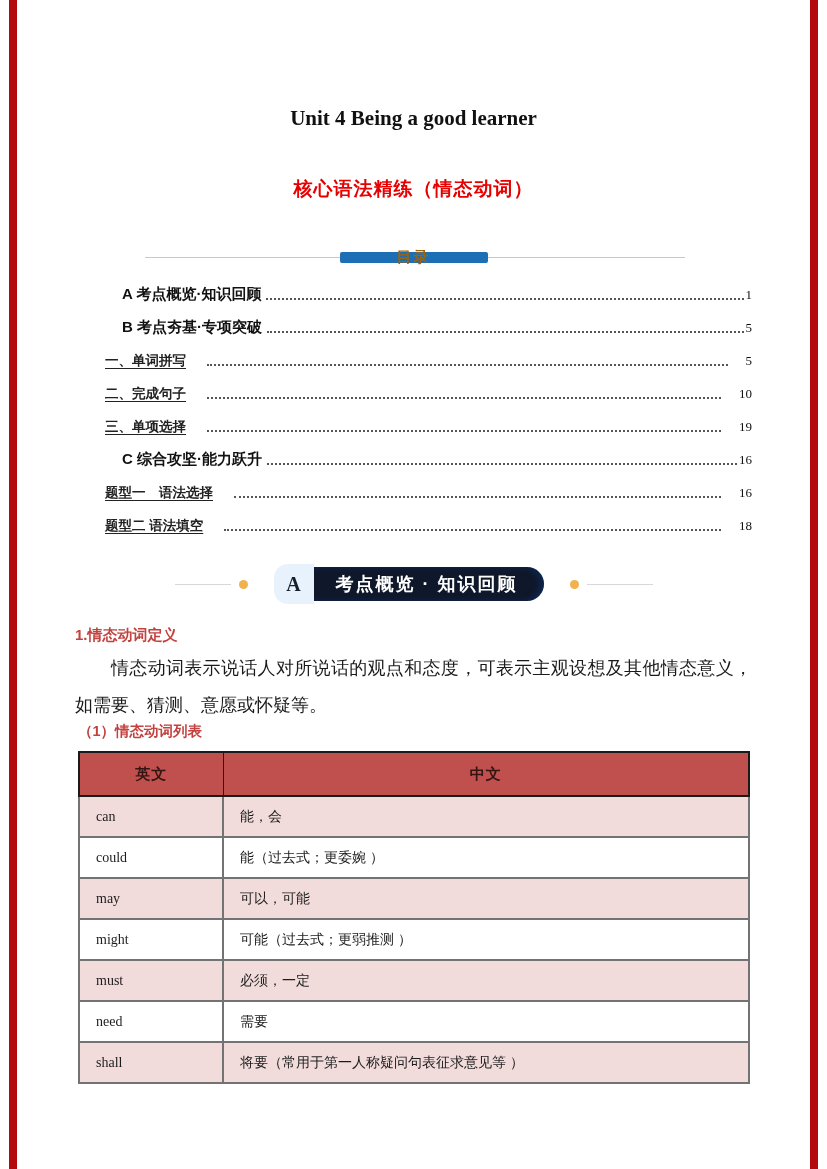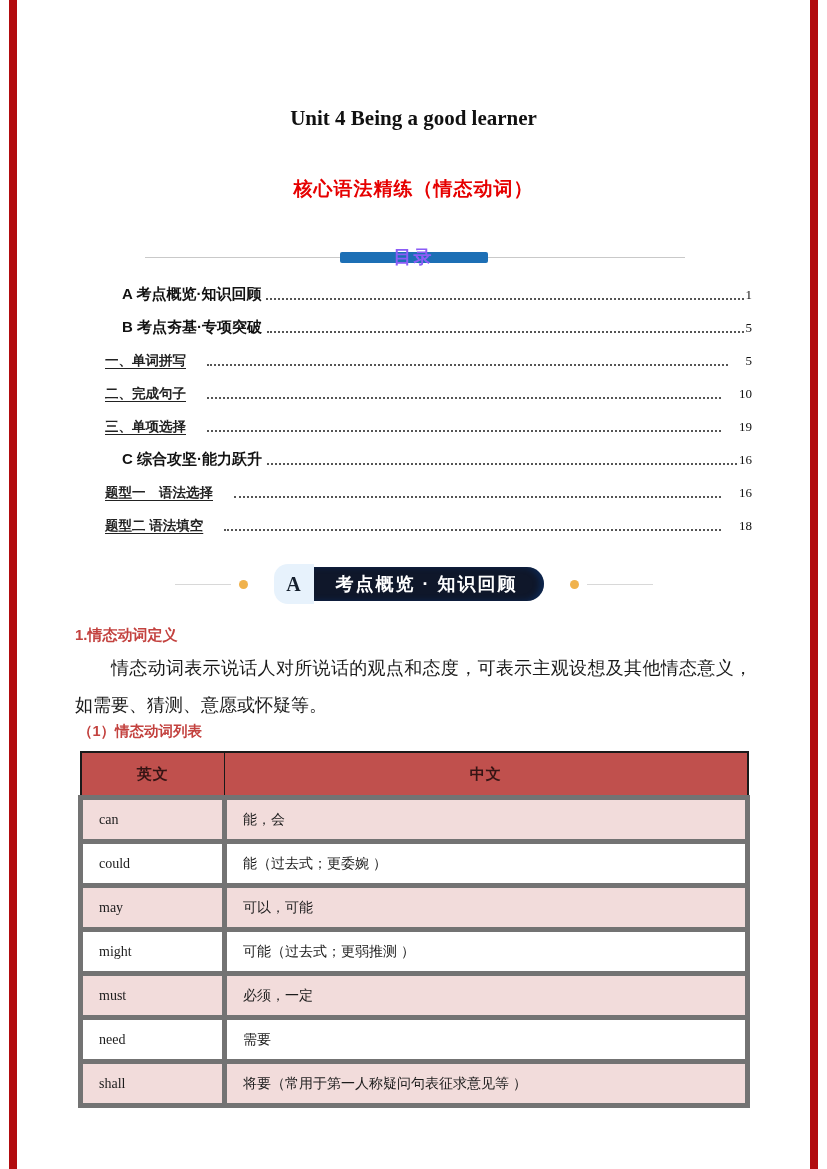--- a/index.html
+++ b/index.html
@@ -28,21 +28,21 @@
   .toc-head{position:absolute;top:244px;left:75px;width:677px;height:30px;}
   .toc-head .hline{position:absolute;top:13px;height:1px;background:#c9c9c9;}
   .toc-head .hline.l{left:70px;width:196px;}
   .toc-head .hline.r{right:67px;width:197px;}
   .toc-head .blue-bar{
     position:absolute;left:50%;top:8px;transform:translateX(-50%);
     width:148px;height:11px;background:#1d6fb5;border-radius:2px;
   }
   .toc-head .toc-head-text{
     position:absolute;left:0;top:0;width:100%;text-align:center;
-    font-weight:bold;font-size:18px;color:#8b5cf6;line-height:26px;letter-spacing:2px;
+    font-weight:bold;font-size:15px;color:#a16207;line-height:26px;letter-spacing:2px;
   }
 
   
   .toc{position:absolute;top:278px;left:75px;width:677px;}
   .toc-row{display:flex;align-items:center;height:33px;}
   .toc-row .label{white-space:nowrap;}
   .toc-row.l1 .label{font-weight:bold;font-size:15px;color:#111;margin-left:47px;}
   .toc-row.l2{padding-left:30px;gap:16px;}
   .toc-row.l2 .label{
     font-weight:bold;font-size:13.5px;color:#222;
@@ -105,21 +105,21 @@
     border:2px solid #1a1a1a;
     padding-left:22px;
   }
   .modal-table col.c1{width:144px;}
   .modal-table th{
     background:#c0504d;color:#351414;font-weight:bold;font-size:15px;
     height:40px;text-align:center;border:1px solid #1a1a1a;
     border-bottom:2px solid #1a1a1a;letter-spacing:1px;
   }
   .modal-table td{
-    height:39px;border:5px solid #737373;font-size:14px;color:#1c1c1c;
+    height:39px;border:2px solid #737373;font-size:14px;color:#1c1c1c;
     padding:0 0 0 16px;text-align:left;vertical-align:middle;
   }
   .modal-table td.en{
     font-family:"Liberation Serif","DejaVu Serif",serif;font-size:14px;
   }
   .modal-table tr.alt td{background:#f2dcdb;}
 </style>
 </head>
 <body>
 

